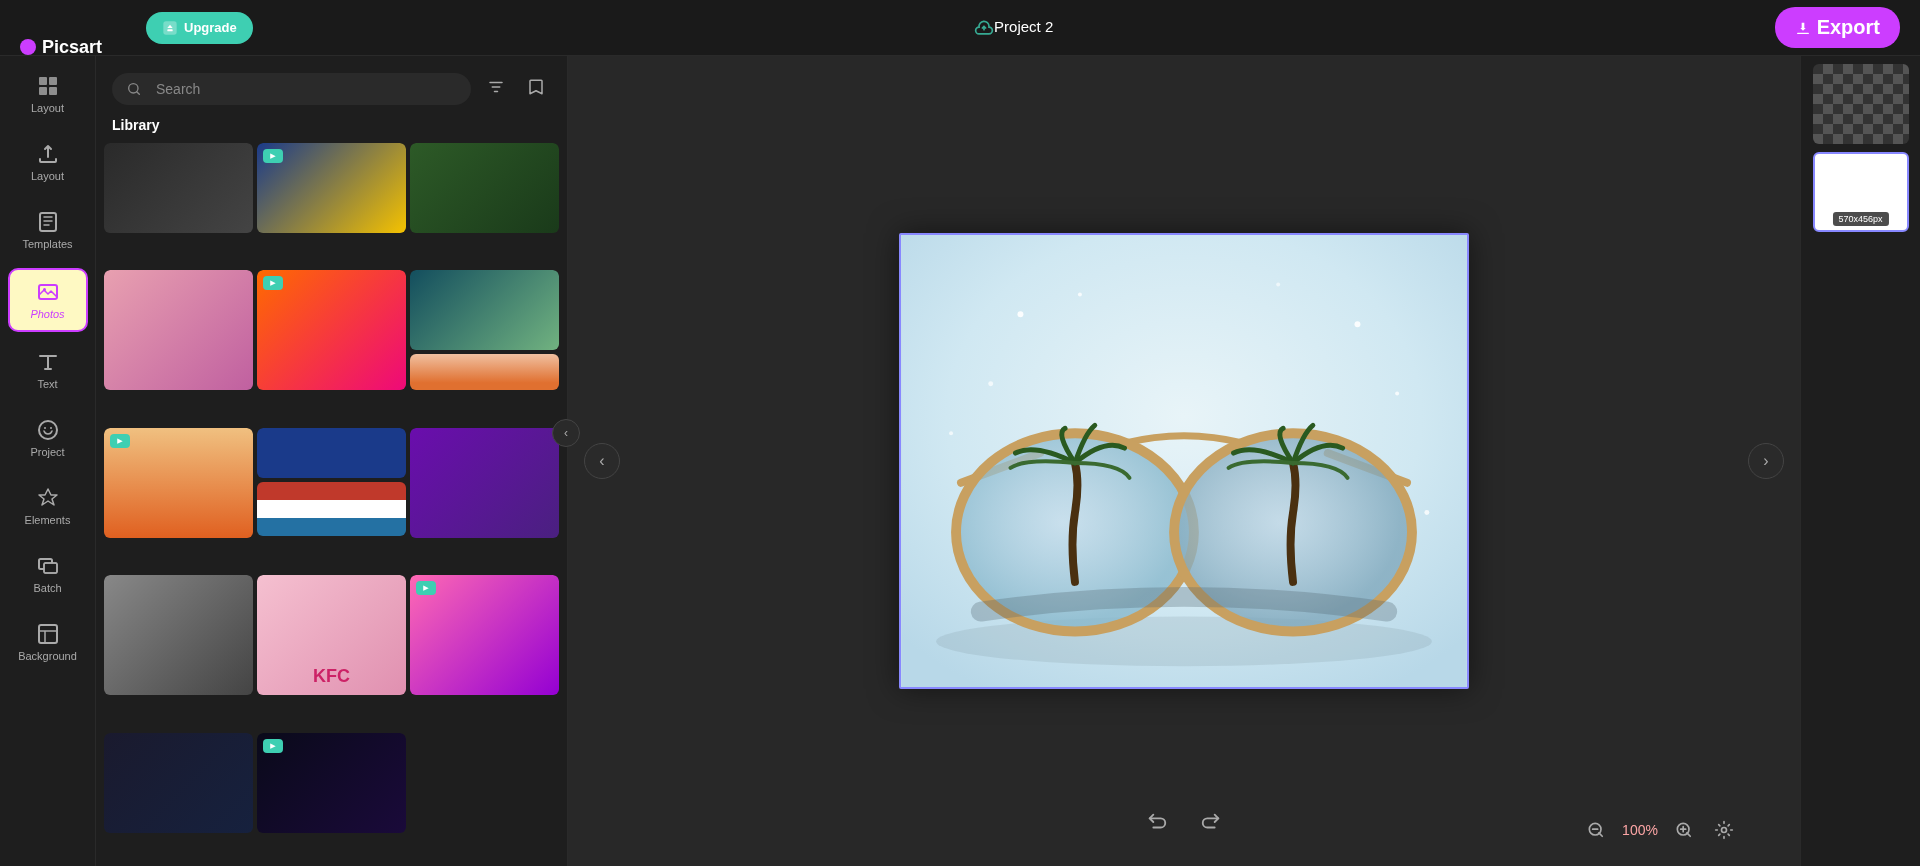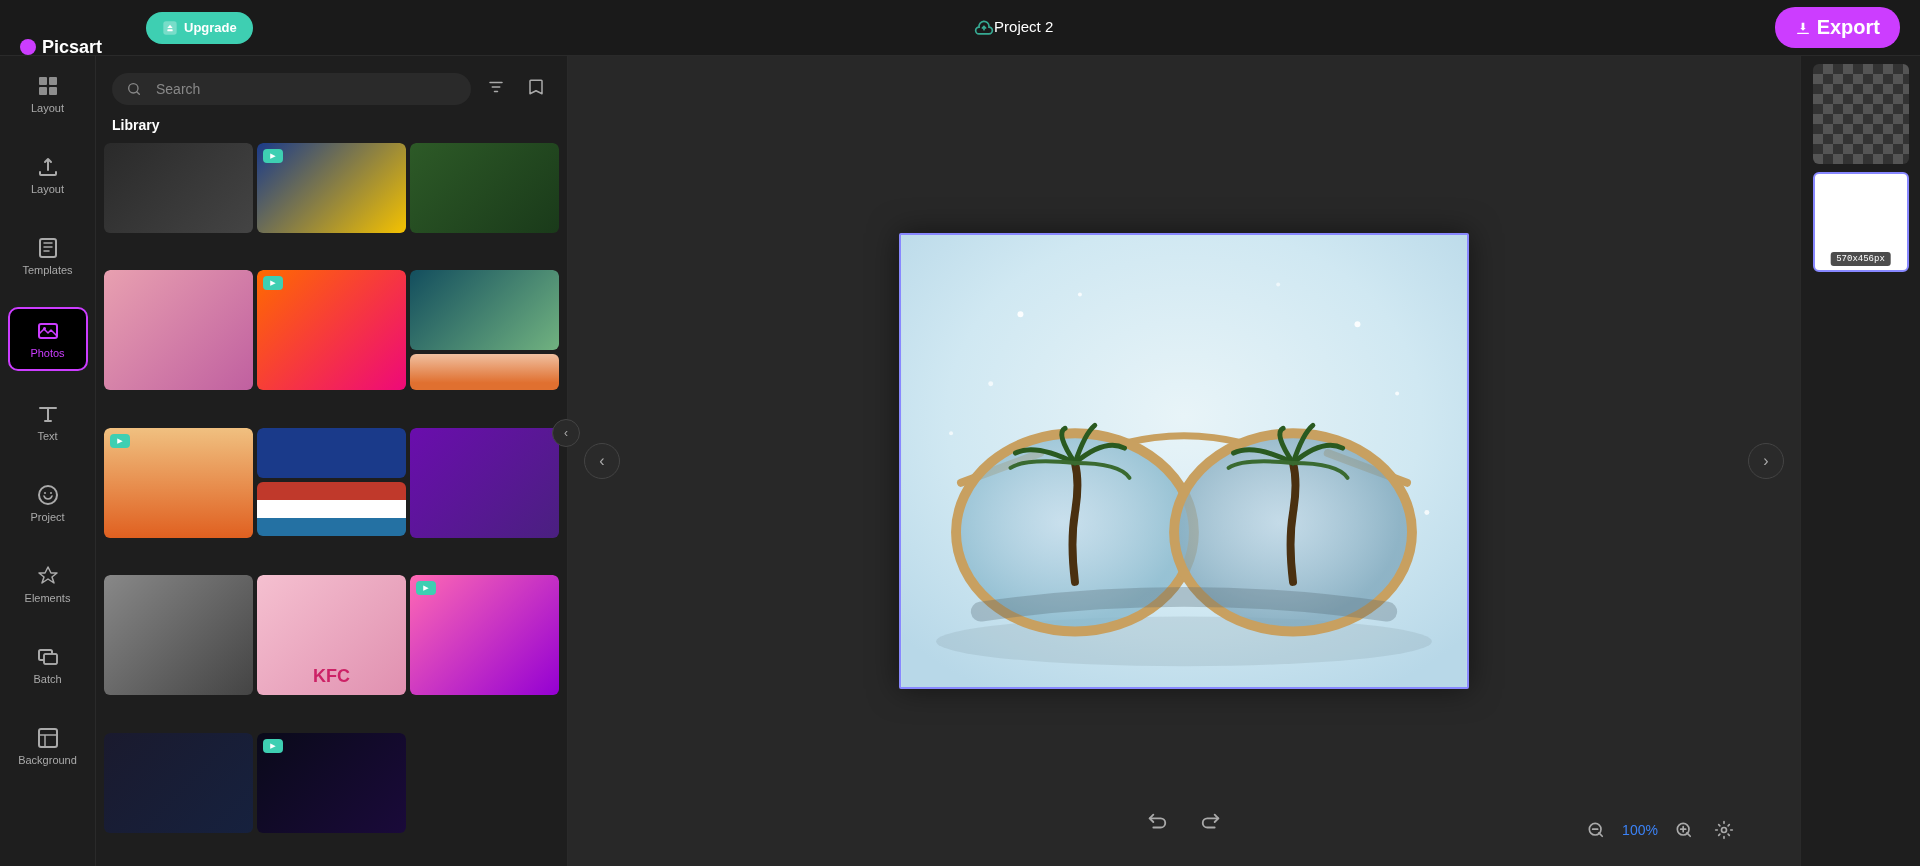--- a/index.html
+++ b/index.html
@@ -72,41 +72,42 @@
     }
 
     
     .sidebar {
       width: 96px;
       background: #1e1e1e;
       display: flex;
       flex-direction: column;
       align-items: center;
       padding: 8px 4px;
-      gap: 21px;
+      gap: 8px;
       flex-shrink: 0;
       border-right: 1px solid #2a2a2a;
     }
     .sidebar-item {
       display: flex;
       flex-direction: column;
       align-items: center;
       gap: 4px;
       padding: 10px 8px;
       border-radius: 10px;
       cursor: pointer;
       width: 80px;
       color: #aaa;
       font-size: 11px;
       text-align: center;
     }
     .sidebar-item.active {
-      background: #000000;
+      background: #fef9c3;
       color: #cc3dff;
       border: 2px solid #cc3dff;
+      font-style: italic;
     }
     .sidebar-item svg { width: 24px; height: 24px; }
 
     
     .panel {
       width: 472px;
       background: #1e1e1e;
       display: flex;
       flex-direction: column;
       flex-shrink: 0;
@@ -288,21 +289,21 @@
       cursor: pointer;
       width: 32px;
       height: 32px;
       border-radius: 8px;
       display: flex;
       align-items: center;
       justify-content: center;
       font-size: 18px;
     }
     .zoom-level {
-      color: #3b82f6;
+      color: #fca5a5;
       font-size: 14px;
       min-width: 40px;
       text-align: center;
     }
     .settings-btn {
       background: none;
       border: none;
       color: #aaa;
       cursor: pointer;
       width: 32px;
@@ -341,26 +342,25 @@
       border-left: 1px solid #2a2a2a;
       display: flex;
       flex-direction: column;
       align-items: center;
       padding: 8px;
       gap: 8px;
       overflow-y: auto;
     }
     .thumbnail {
       width: 96px;
-      height: 100px;
+      height: 80px;
       border-radius: 6px;
       cursor: pointer;
       position: relative;
       overflow: hidden;
-      font-family: Liberation Mono, monospace;
     }
     .thumbnail.active {
       border: 2px solid #8888ff;
     }
     .thumbnail-label {
       position: absolute;
       bottom: 4px;
       left: 50%;
       transform: translateX(-50%);
       background: rgba(0,0,0,0.7);

